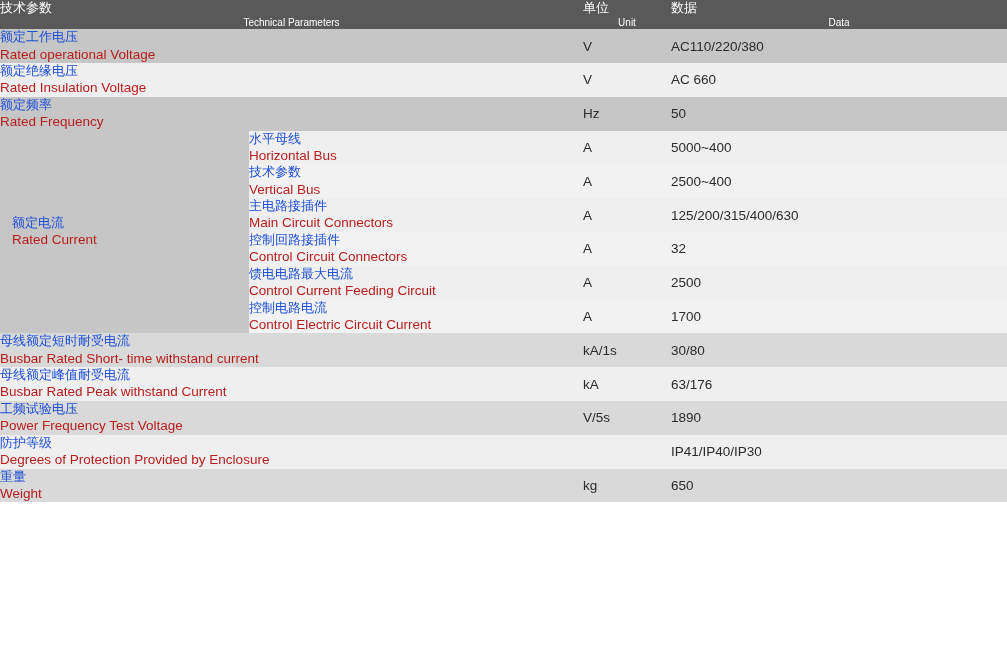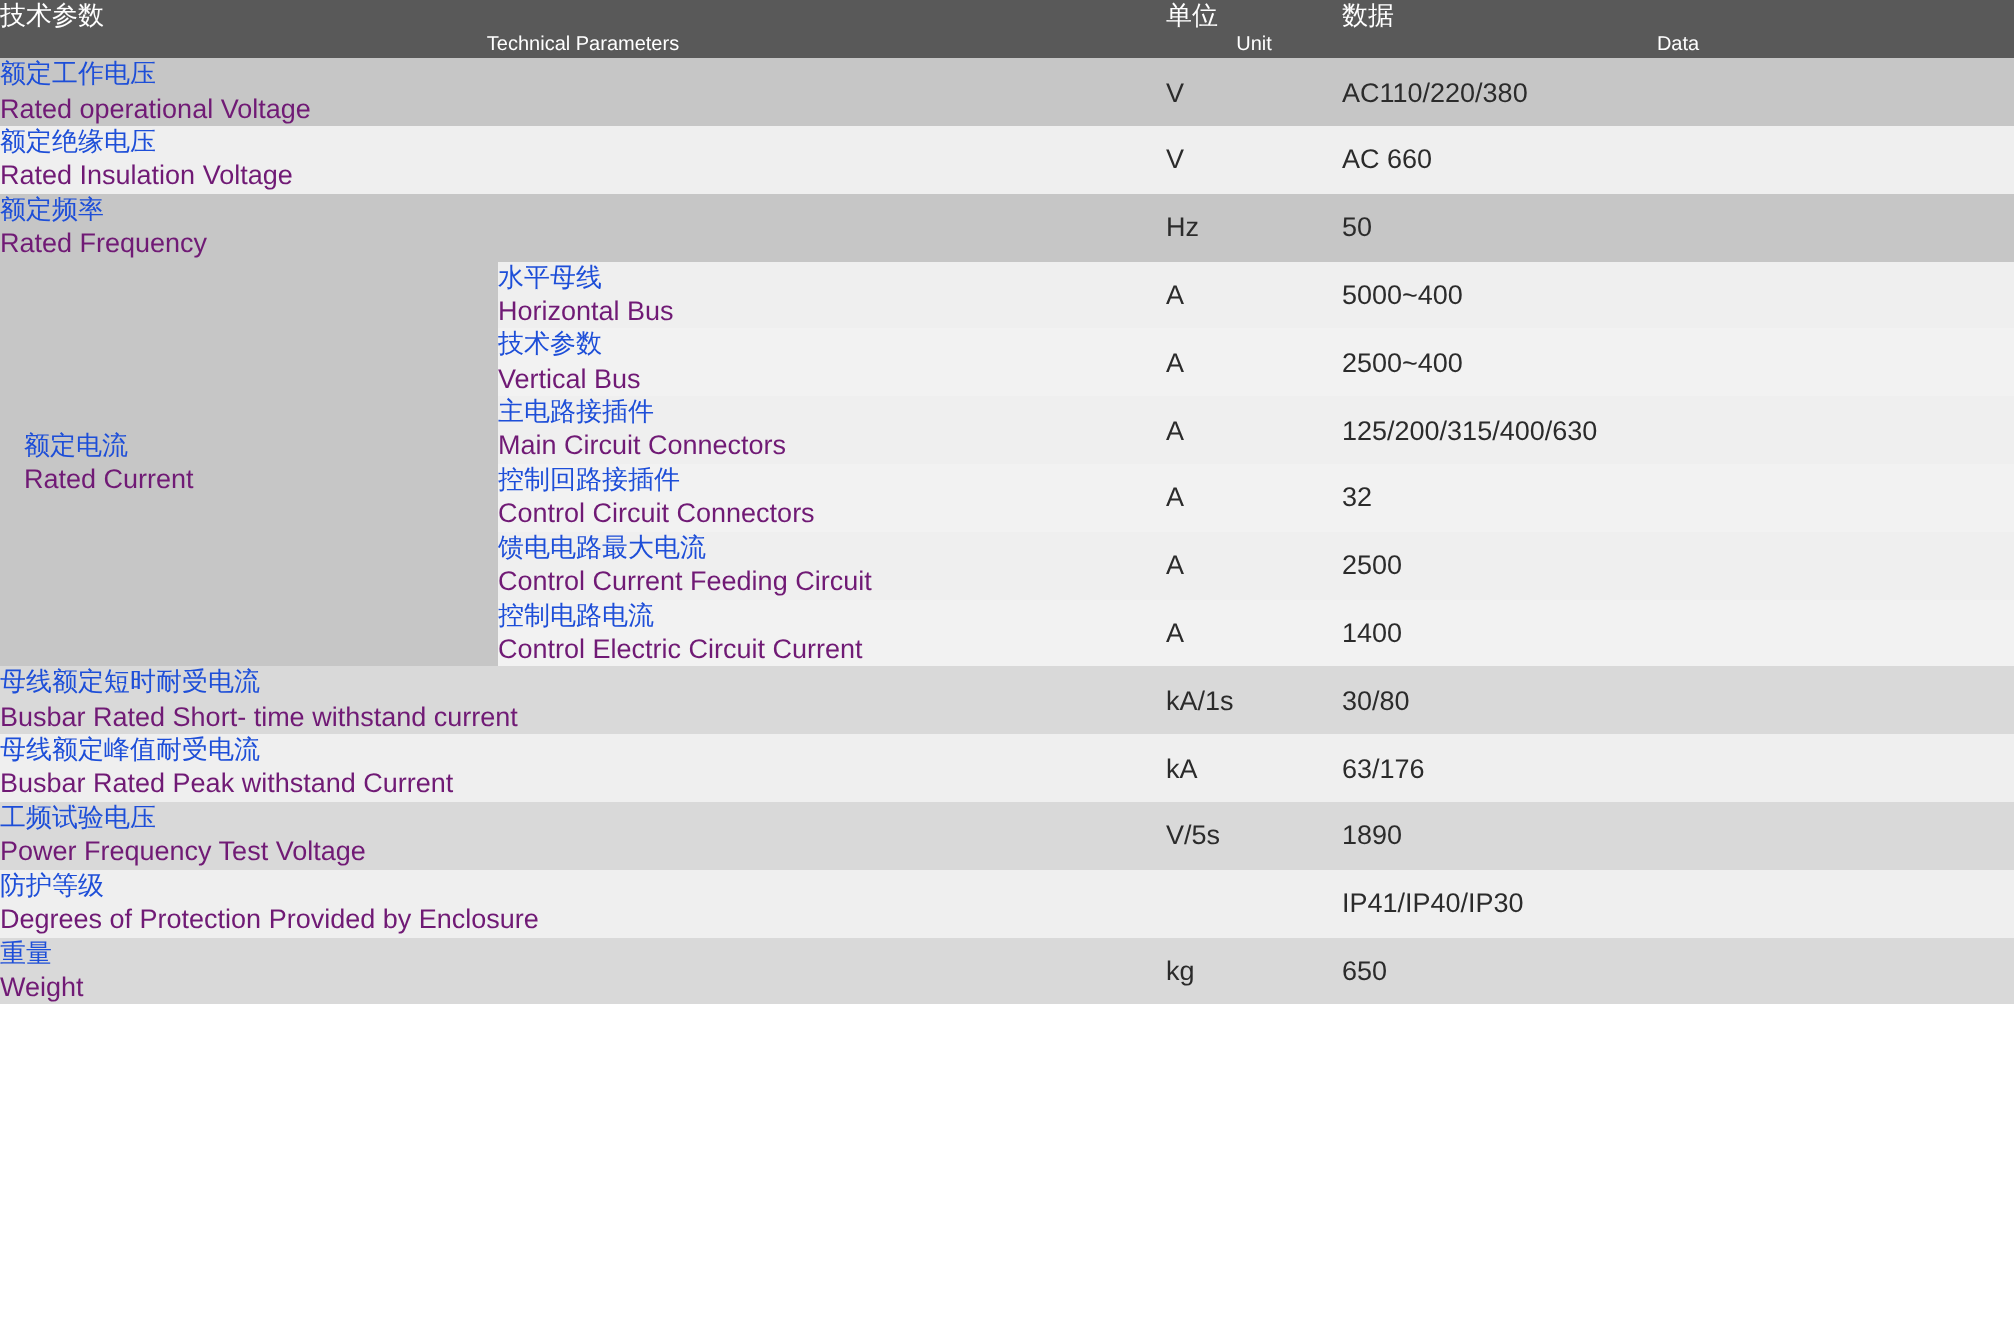--- a/index.html
+++ b/index.html
@@ -28,21 +28,21 @@
     box-sizing: border-box;
   }
   .cn {
     font-size: 13px;
     color: #1d4ed8;
     line-height: 1.25;
     white-space: nowrap;
   }
   .en {
     font-size: 13.5px;
-    color: #701a75;
+    color: #b91c1c;
     line-height: 1.3;
     white-space: nowrap;
   }
   
   thead td {
     background: #595959;
   }
   thead .cn, thead .en {
     color: #ffffff;
   }
@@ -173,21 +173,21 @@
       </td>
       <td class="cell rowsep colsep shade-light single-line">A</td>
       <td class="cell rowsep shade-light single-line">2500</td>
     </tr>
     <tr>
       <td class="cell rowsep colsep shade-white">
         <div class="cn">控制电路电流</div>
         <div class="en">Control Electric Circuit Current</div>
       </td>
       <td class="cell rowsep colsep shade-white single-line">A</td>
-      <td class="cell rowsep shade-white single-line">1400</td>
+      <td class="cell rowsep shade-white single-line">1700</td>
     </tr>
 
     <tr>
       <td colspan="2" class="cell rowsep colsep shade-mid">
         <div class="cn">母线额定短时耐受电流</div>
         <div class="en">Busbar Rated Short- time withstand current</div>
       </td>
       <td class="cell rowsep colsep shade-mid single-line">kA/1s</td>
       <td class="cell rowsep shade-mid single-line">30/80</td>
     </tr>

